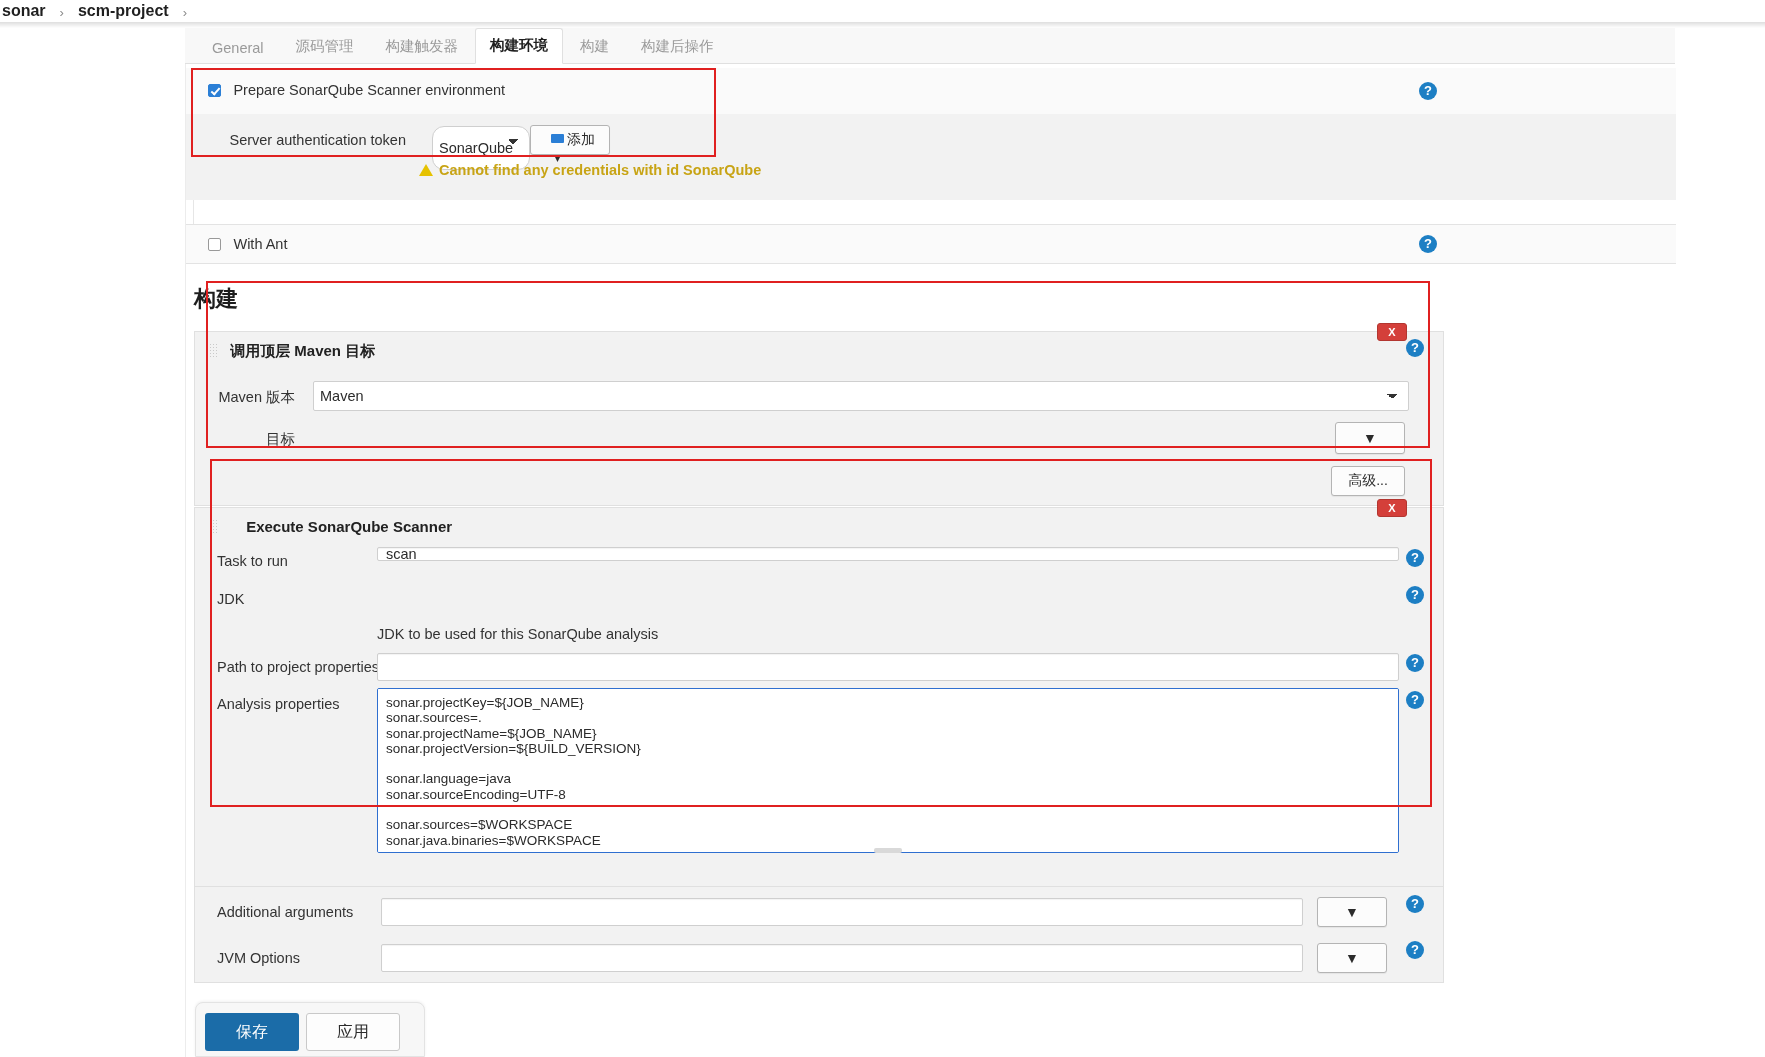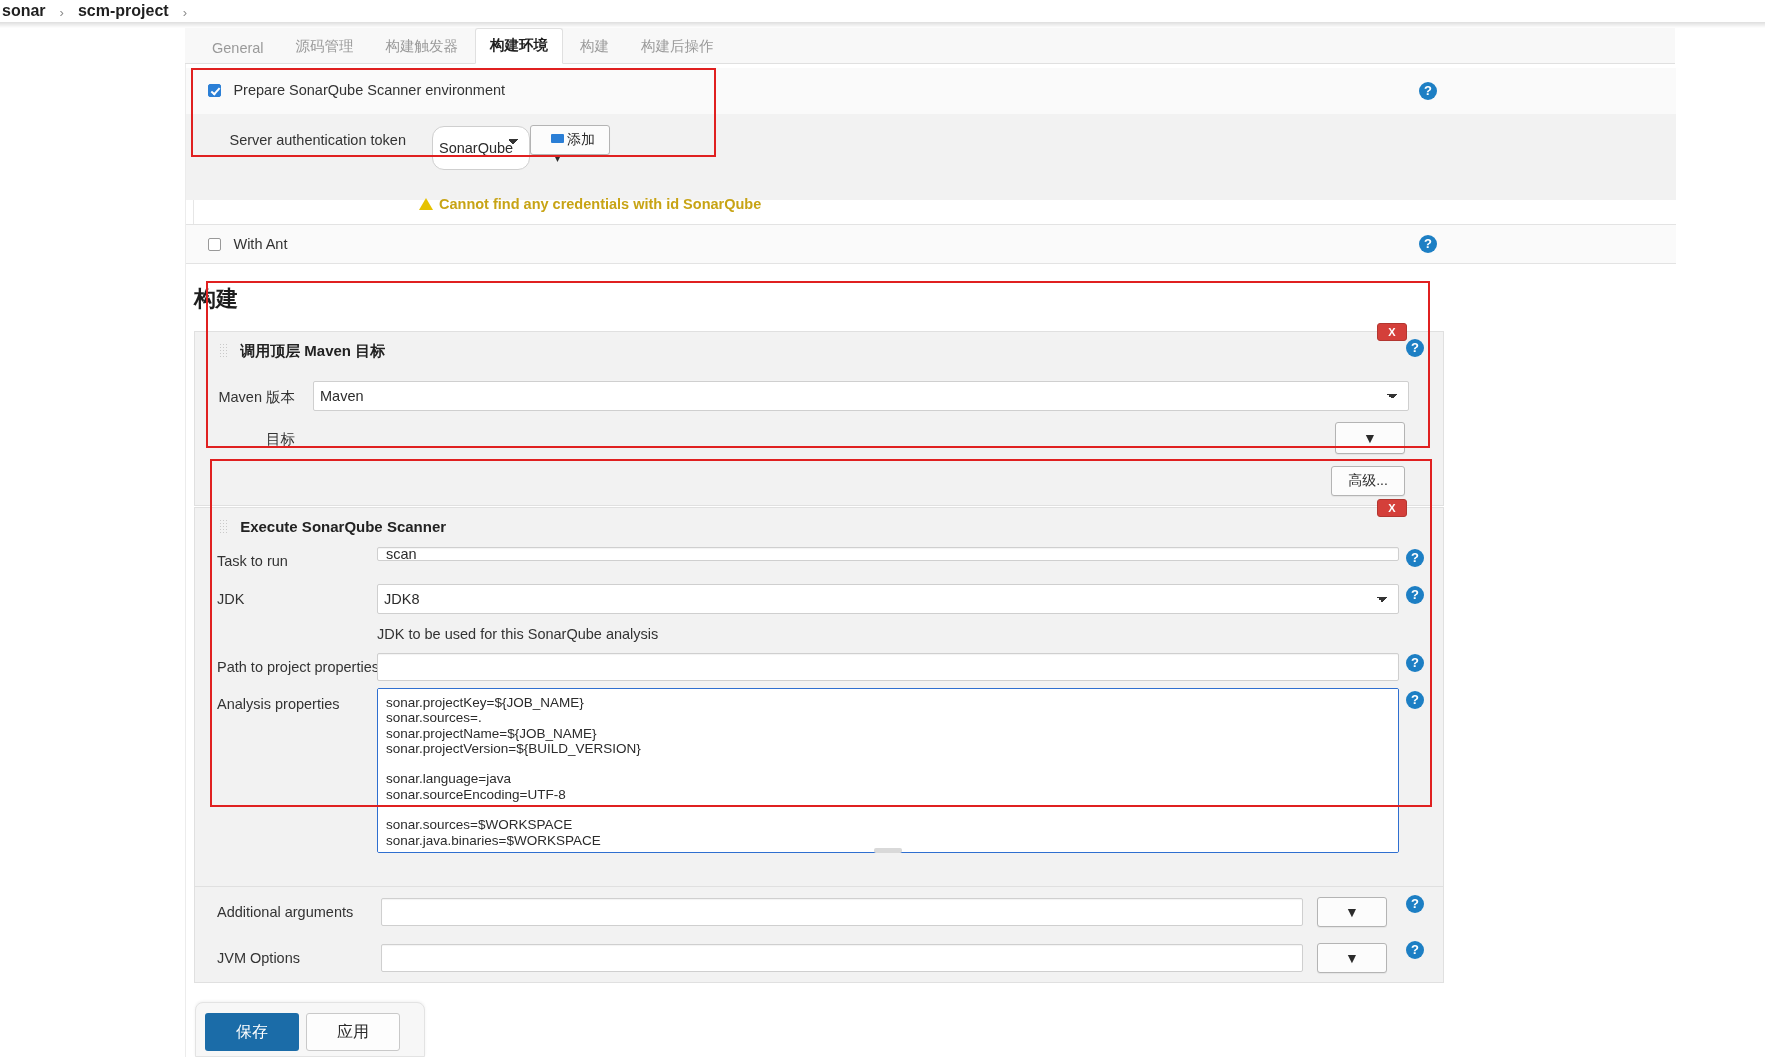--- a/index.html
+++ b/index.html
@@ -129,21 +129,21 @@
     width: 9px; height: 16px; display: inline-block; vertical-align: -3px;
     background-image:
       radial-gradient(#c2c2c2 1px, transparent 1px);
     background-size: 3px 3px;
     opacity: .85;
   }
 
   
   .blk-hdr {
     font-size: 15px; font-weight: bold; color: #222;
-    padding: 10px 0 10px 12px;
+    padding: 10px 0 10px 2px;
   }
 
   
   .xbtn {
     position: absolute; width: 30px; height: 18px; background: #d43f3a;
     border: 1px solid #b33630; border-radius: 3px;
     color: #fff; font-size: 11px; font-weight: bold;
     text-align: center; line-height: 16px; cursor: pointer; z-index: 50;
   }
 
@@ -243,21 +243,21 @@
       <span class="lbl" style="position:absolute; left:30px; top:18px; width:190px;">Server authentication token</span>
 
       <select class="sel" style="position:absolute; left:246px; top:12px; width:98px; height:44px;border-radius:12px;">
         <option>SonarQube</option>
       </select>
 
       <button class="btn" style="position:absolute; left:344px; top:11px; width:80px; height:30px; text-align:left; padding-left:20px;">
         <span style="display:inline-block; width:13px; height:9px; background:#2b7fd6; border-radius:1px; vertical-align:1px; margin-right:3px;"></span><span>添加</span><span style="margin-left:4px; font-size:10px;">▾</span>
       </button>
 
-      <div class="warn" style="position:absolute; left:233px; top:48px;margin-top:34px;">
+      <div class="warn" style="position:absolute; left:233px; top:48px;">
         <span class="warn-tri"></span>
         <span>Cannot find any credentials with id SonarQube</span>
       </div>
     </div>
 
 
     <div style="position:absolute; left:0px; top:160px; width:1490px; height:1px; background:#e3e3e3;"></div>
 
     <div style="position:absolute; left:0px; top:161px; width:1490px; height:38px; background:#fafafa;">
       <div style="position:absolute; left:22px; top:10px;">
@@ -289,30 +289,27 @@
       <button class="btn" style="position:absolute; left:1136px; top:134px; width:74px; height:30px;">高级...</button>
     </div>
 
     <div class="xbtn" style="left:1191px; top:259px;">X</div>
     <span class="help" style="position:absolute; left:1220px; top:275px;">?</span>
 
     <div style="position:absolute; left:8px; top:443px; width:1250px; height:380px; background:#f2f2f2; border:1px solid #e0e0e0;">
 
       <div class="blk-hdr" style="position:absolute; left:12px; top:0px;">
         <span class="grip"></span>
-        <span style="margin-left:8px;">Execute SonarQube Scanner</span>
+        <span style="margin-left:24px;">Execute SonarQube Scanner</span>
       </div>
 
       <span class="lbl lbl-left" style="position:absolute; left:22px; top:45px;">Task to run</span>
       <input class="txt" style="position: absolute; left: 182px; top: 39px; width: 1022px; height: 14px;" value="scan">
 
       <span class="lbl lbl-left" style="position:absolute; left:22px; top:83px;">JDK</span>
-      <select class="sel" style="position:absolute; left:182px; top:76px; width:1022px; height:30px;">
-        <option>JDK8</option>
-      </select>
 
       <span class="lbl lbl-left" style="position:absolute; left:182px; top:118px;">JDK to be used for this SonarQube analysis</span>
 
       <span class="lbl lbl-left" style="position:absolute; left:22px; top:151px;">Path to project properties</span>
       <input class="txt" style="position: absolute; left: 182px; top: 145px; width: 1022px; height: 28px;" value="">
 
       <span class="lbl lbl-left" style="position:absolute; left:22px; top:188px;">Analysis properties</span>
       <textarea class="ta" style="position: absolute; left: 182px; top: 180px; width: 1022px; height: 165px;">sonar.projectKey=${JOB_NAME}
 sonar.sources=.
 sonar.projectName=${JOB_NAME}

